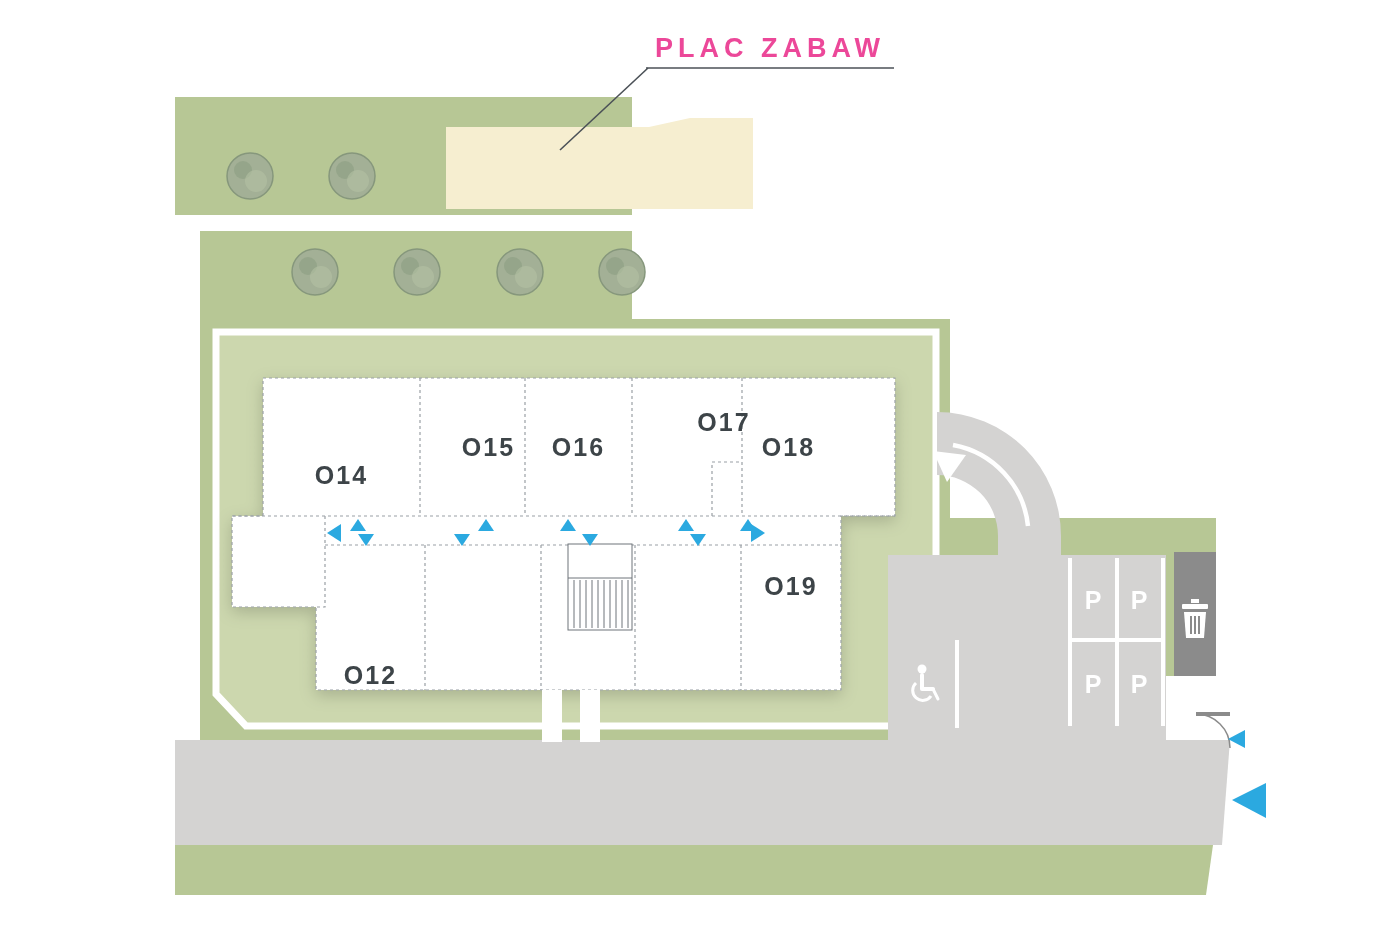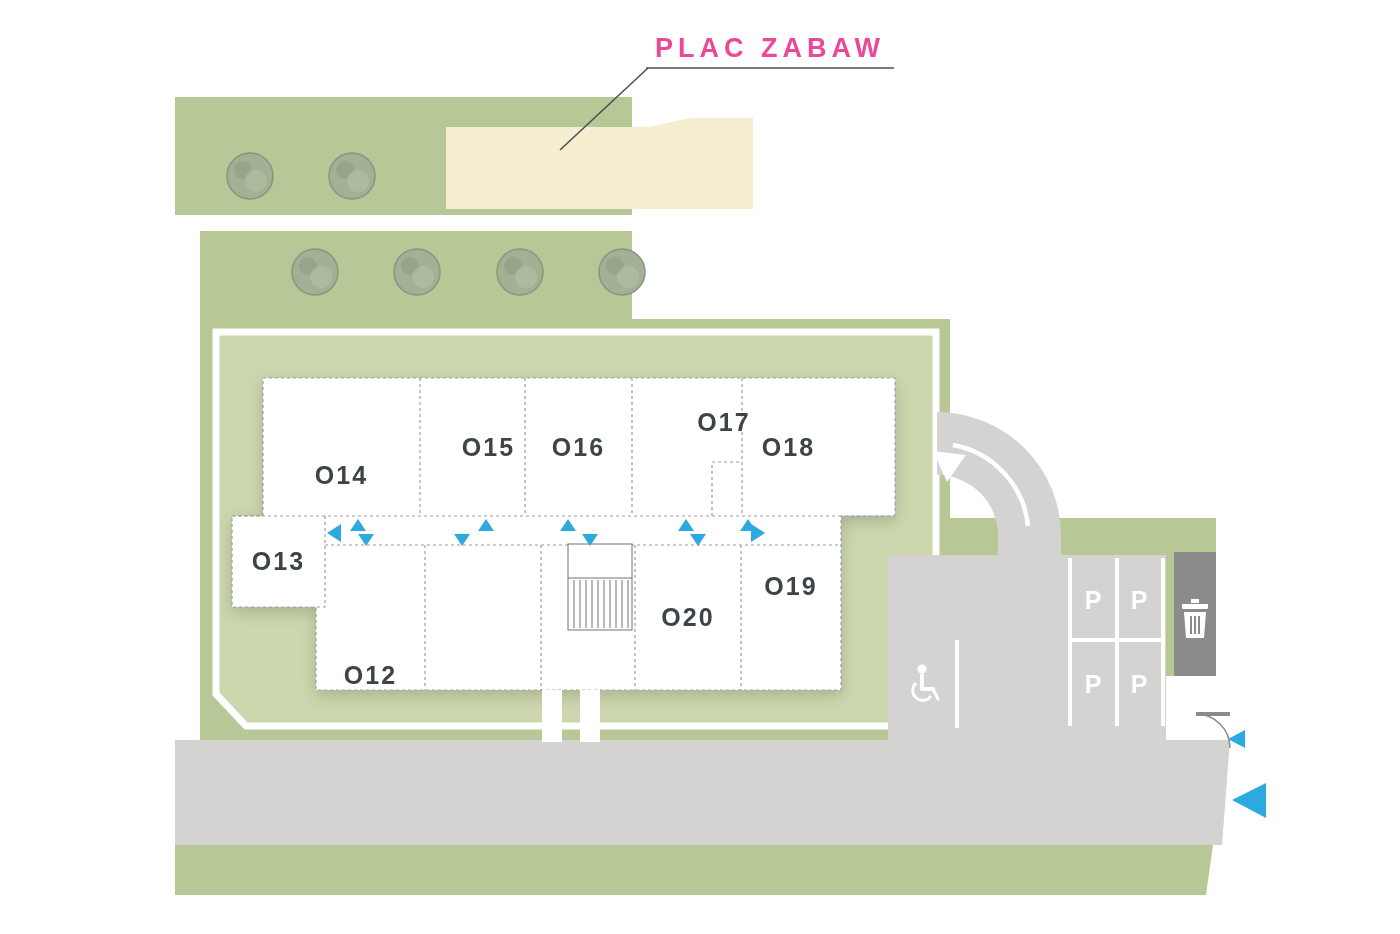--- a/index.html
+++ b/index.html
@@ -177,28 +177,22 @@
   </div>
   <div class="unit" style="left:525px;top:378px;width:107px;height:138px;">
     <span>O16</span>
   </div>
   <div class="unit label-high" style="left:669px;top:378px;width:110px;height:138px;">
     <span>O17</span>
   </div>
   <div class="unit" style="left:712px;top:378px;width:153px;height:138px;">
     <span>O18</span>
   </div>
-  <div class="unit" style="left:232px;top:516px;width:93px;height:91px;">
-    <span>O13</span>
-  </div>
   <div class="unit label-low" style="left:316px;top:545px;width:109px;height:145px;align-items:flex-end;">
     <span>O12</span>
-  </div>
-  <div class="unit" style="left:635px;top:545px;width:106px;height:145px;">
-    <span>O20</span>
   </div>
   <div class="unit" style="left:741px;top:514px;width:100px;height:145px;">
     <span>O19</span>
   </div>
 
   <div class="p-label" style="left:1082px;top:586px;">P</div>
   <div class="p-label" style="left:1128px;top:586px;">P</div>
   <div class="p-label" style="left:1082px;top:670px;">P</div>
   <div class="p-label" style="left:1128px;top:670px;">P</div>
 

